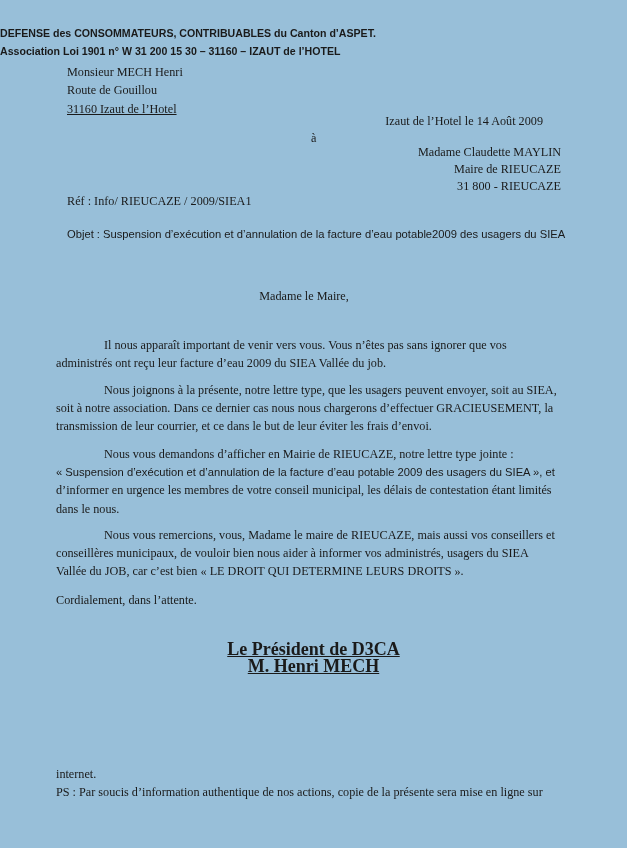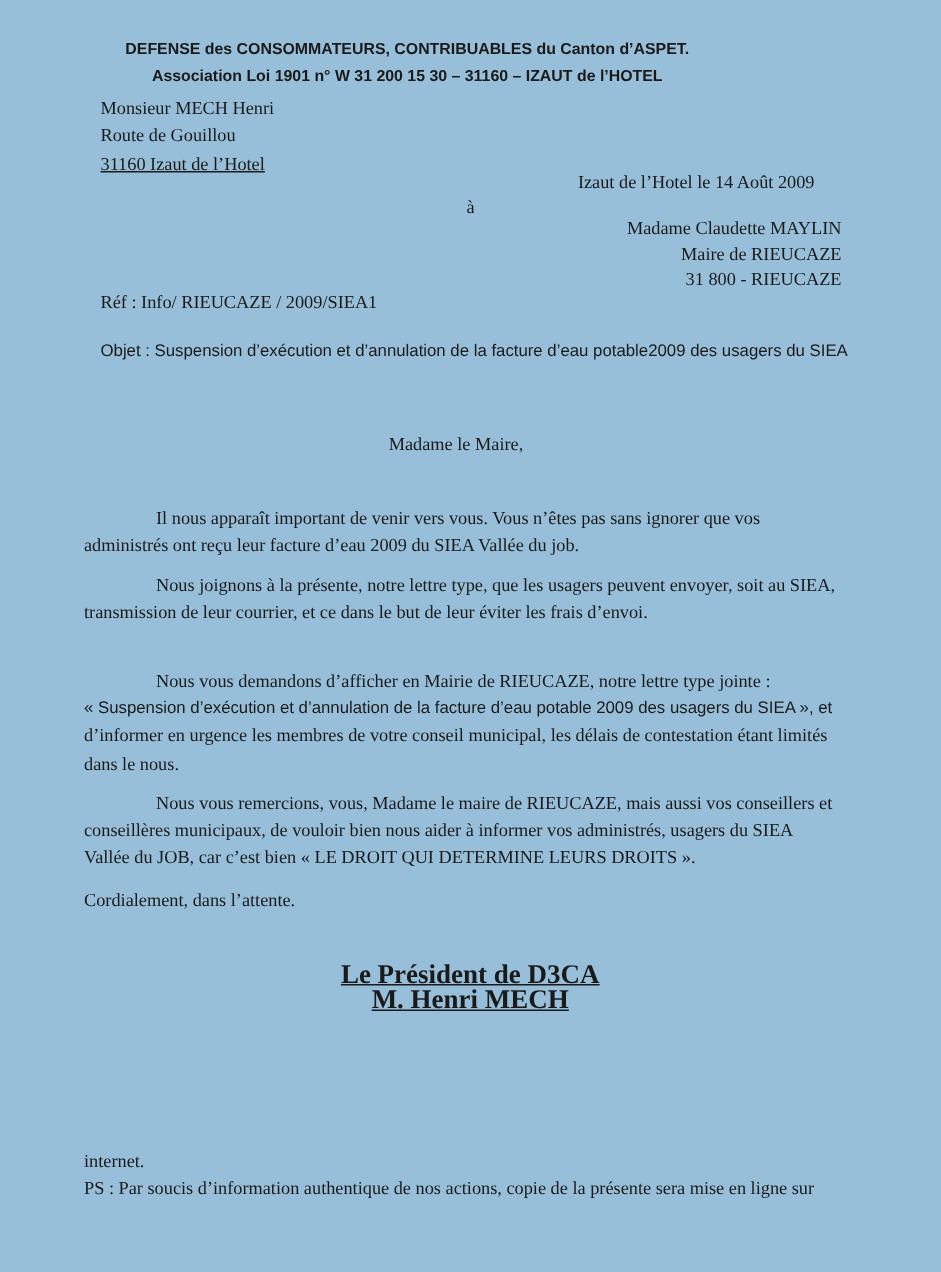--- a/index.html
+++ b/index.html
@@ -10,21 +10,21 @@
     font-family: "Liberation Serif", serif;
     font-size: 12.2px;
     position: relative;
     overflow: hidden;
   }
   .abs { position: absolute; white-space: nowrap; }
   .hdr {
     font-family: "Liberation Sans", sans-serif;
     font-weight: bold;
     font-size: 10.6px;
-    left: 0; width: 543px; text-align: center;
+    left: 0; width: 543px; 
   }
   .sans { font-family: "Liberation Sans", sans-serif; font-size: 11.2px; }
   .right { text-align: right; }
   .para { left: 56px; width: 540px; white-space: normal; line-height: 18.2px; }
   .para .l { display: block; white-space: nowrap; }
   .indent { padding-left: 48px; }
   .sig { left: 0; width: 627px; text-align: center; font-weight: bold; text-decoration: underline; font-size: 18px; }
 </style>
 </head>
 <body>
@@ -52,20 +52,21 @@
 
 <div class="abs" style="left:0; width:608px; text-align:center; top:289px;">Madame le Maire,</div>
 
 <div class="abs para" style="top:336px;">
   <span class="l indent">Il nous apparaît important de venir vers vous. Vous n’êtes pas sans ignorer que vos</span>
   <span class="l">administrés ont reçu leur facture d’eau 2009 du SIEA Vallée du job.</span>
 </div>
 
 <div class="abs para" style="top:381px;">
   <span class="l indent">Nous joignons à la présente, notre lettre type, que les usagers peuvent envoyer, soit au SIEA,</span>
+  <span class="l">soit à notre association. Dans ce dernier cas nous nous chargerons d’effectuer GRACIEUSEMENT, la</span>
   <span class="l">transmission de leur courrier, et ce dans le but de leur éviter les frais d’envoi.</span>
 </div>
 
 <div class="abs para" style="top:445px;">
   <span class="l indent">Nous vous demandons d’afficher en Mairie de RIEUCAZE,  notre lettre type jointe :</span>
   <span class="l sans" style="font-size:11.2px;">« Suspension d’exécution et d’annulation de la facture d’eau potable 2009 des usagers du SIEA », et</span>
   <span class="l">d’informer en urgence les membres de votre conseil municipal, les délais de contestation étant  limités</span>
   <span class="l">dans le nous.</span>
 </div>
 

